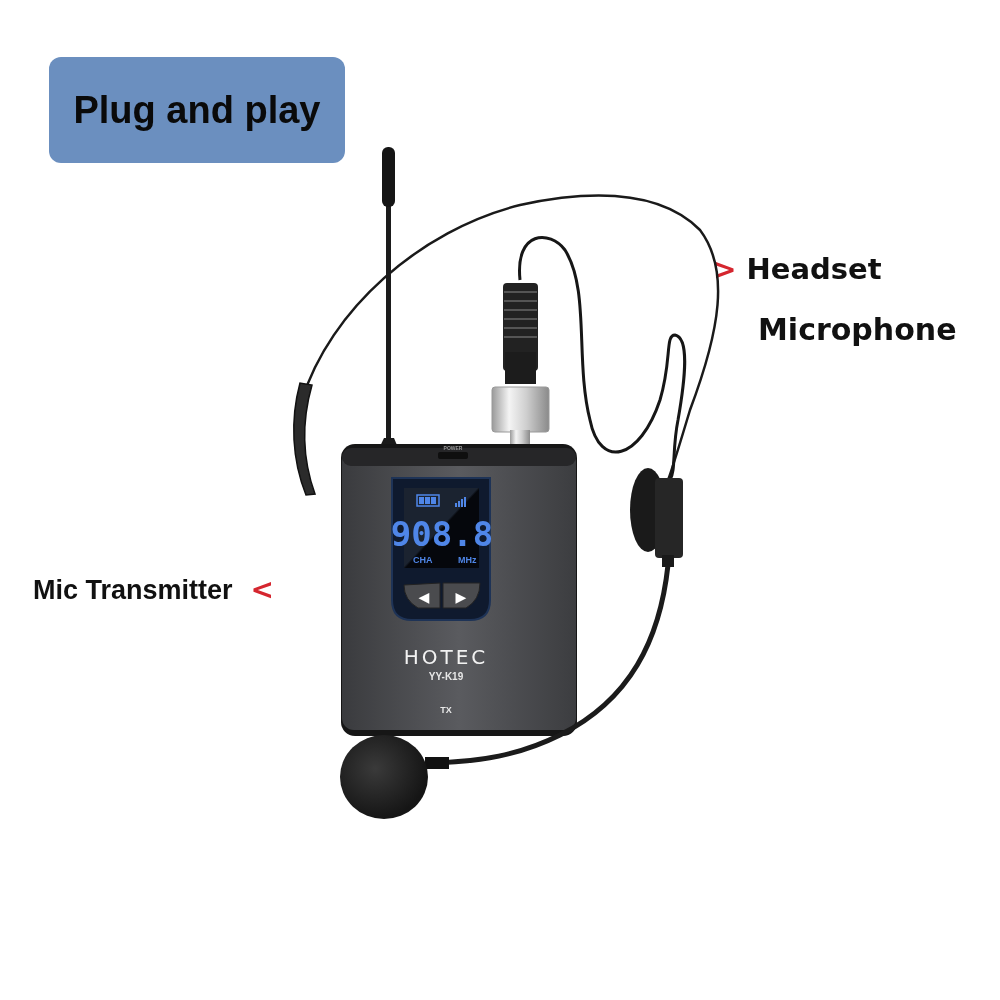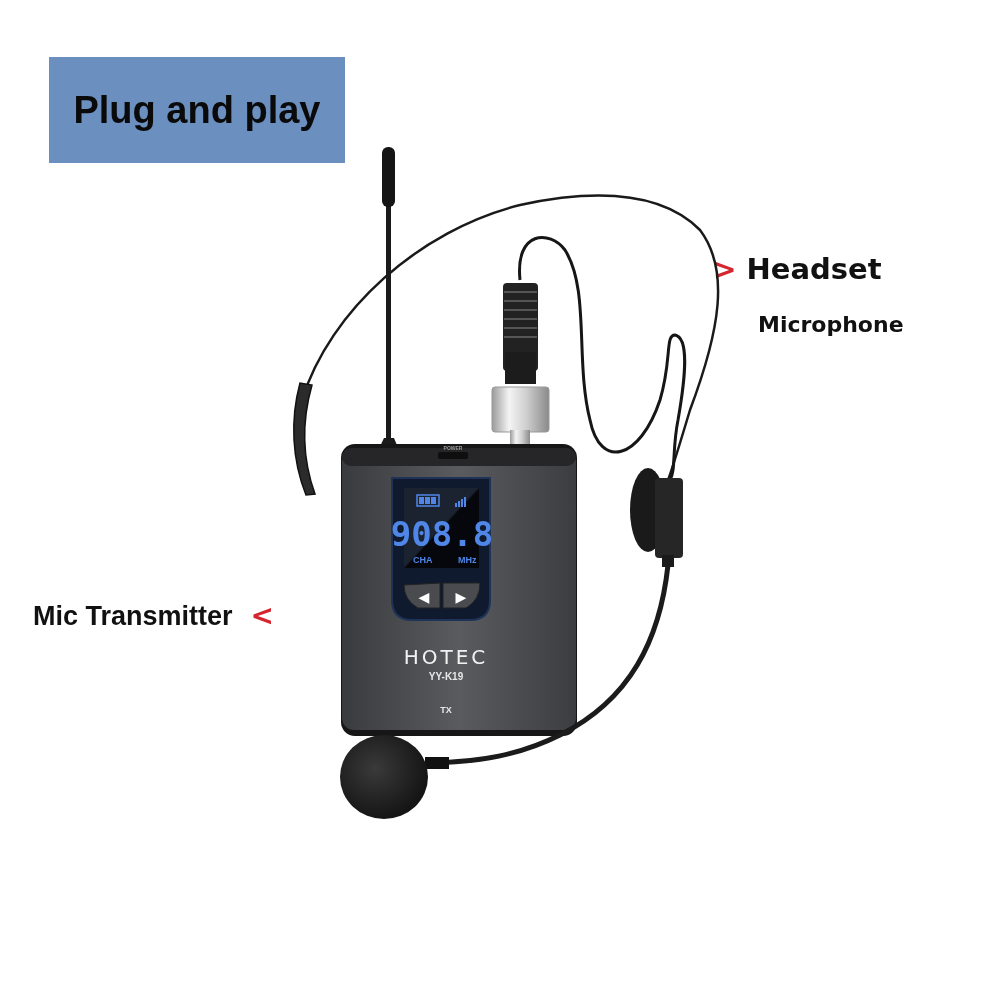--- a/index.html
+++ b/index.html
@@ -1,28 +1,28 @@
 <!DOCTYPE html>
 <html><head>
 <meta charset="utf-8">
 <style>
   html, body { margin:0; padding:0; background:#ffffff; }
   body { width:1000px; height:1000px; position:relative; overflow:hidden; font-family:"Liberation Sans", sans-serif; }
   .badge {
     position:absolute; left:49px; top:57px; width:296px; height:106px;
-    background:#6b8fbf; border-radius:0;
+    background:#6b8fbf; border-radius:12px;
     display:flex; align-items:center; justify-content:center;
   }
   .badge span { font-family:"Liberation Sans", sans-serif; font-weight:bold; font-size:38px; color:#0a0a0a; }
   .label { position:absolute; font-family:"DejaVu Sans", sans-serif; font-weight:bold; color:#111; }
   .arrow { color:#d5262f; font-family:"DejaVu Sans", sans-serif; font-weight:bold; }
   #lbl-headset { left:713px; top:252px; font-size:29px; }
   #lbl-headset .arrow { margin-right:10px; font-size:28px; }
-  #lbl-micro { left:758px; top:312px; font-size:22px; }
-  #lbl-tx { left:33px; top:599px; font-size:27px; font-family:"Liberation Sans", sans-serif; }
+  #lbl-micro { left:758px; top:312px; font-size:30px; }
+  #lbl-tx { left:33px; top:573px; font-size:27px; font-family:"Liberation Sans", sans-serif; }
   #lbl-tx .arrow { margin-left:18px; font-size:28px; }
   svg.product { position:absolute; left:0; top:0; }
   .screen-text { font-family:"Liberation Sans", sans-serif; font-weight:bold; }
 </style>
 </head>
 <body>
 
 <div class="badge">
   <span>Plug and play</span>
 </div>

